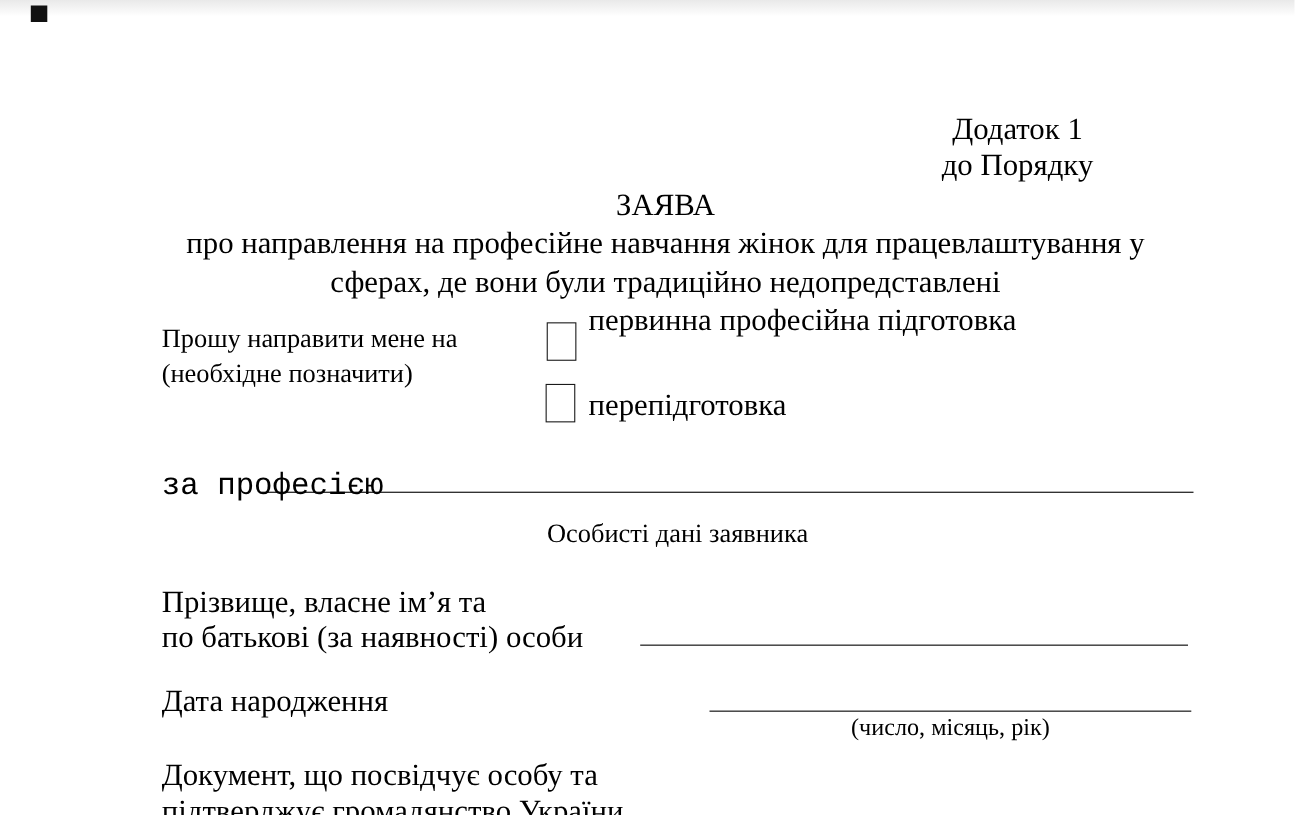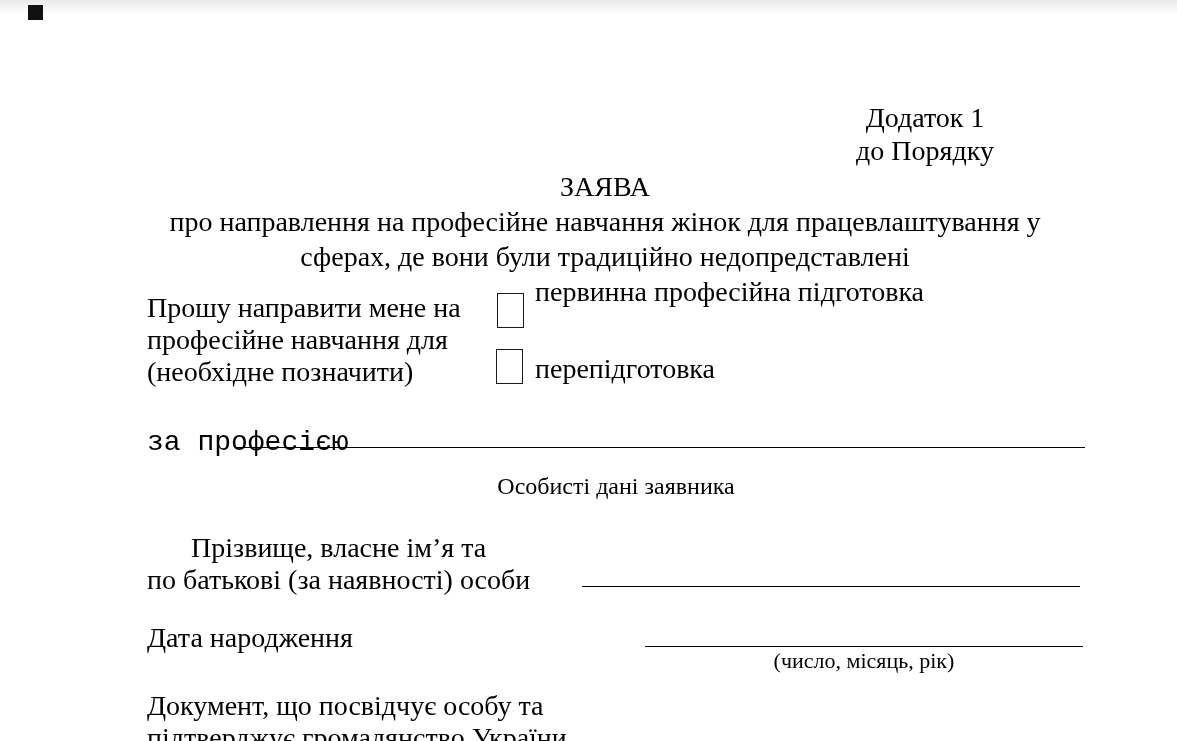--- a/index.html
+++ b/index.html
@@ -34,21 +34,21 @@
     text-align: center;
     font-size: 28px; line-height: 33px; margin-top: 19px;
   }
   #heading {
     left: 60px; top: 169px; width: 1090px;
     text-align: center;
     font-size: 28px; line-height: 35px;
   }
   #request-labels {
     left: 147px; top: 292px;
-    font-size: 28px; line-height: 32px;
+    font-size: 24px; line-height: 32px;
   }
   .checkbox {
     width: 27px; height: 35px;
     border: 1.5px solid #1a1a1a;
     box-sizing: border-box;
     background: #ffffff;
   }
   #checkbox-1 { left: 497px; top: 293px; }
   #checkbox-2 { left: 496px; top: 349px; }
   #option-label-1 { left: 535px; top: 276px; }
@@ -57,21 +57,21 @@
   .fill-line {
     height: 0;
     border-bottom: 1.5px solid #000000;
   }
   #profession-line { left: 237px; top: 447px; width: 848px; }
   #section-title {
     left: 147px; top: 470px; width: 938px;
     text-align: center;
     font-size: 24px; line-height: 32px;
   }
-  #name-label { left: 147px; top: 532px; text-align: center; }
+  #name-label { left: 147px; top: 532px; }
   #name-line { left: 582px; top: 586px; width: 498px; }
   #birth-label { left: 147px; top: 622px; }
   #birth-line { left: 645px; top: 646px; width: 438px; }
   #birth-hint {
     left: 645px; top: 651px; width: 438px;
     text-align: center;
     font-size: 22px; line-height: 20px;
   }
   #document-label { left: 147px; top: 690px; }
 </style>
@@ -87,21 +87,20 @@
 </div>
 
 <div id="heading" class="abs">
   <div>ЗАЯВА</div>
   <div>про направлення на професійне навчання жінок для працевлаштування у</div>
   <div>сферах, де вони були традиційно недопредставлені</div>
 </div>
 
 <div id="request-labels" class="abs">
   <div>Прошу направити мене на</div>
-  <div>професійне навчання для</div>
   <div>(необхідне позначити)</div>
 </div>
 
 <div id="checkbox-1" class="abs checkbox"></div>
 <div id="option-label-1" class="abs txt">первинна професійна підготовка</div>
 
 <div id="checkbox-2" class="abs checkbox"></div>
 <div id="option-label-2" class="abs txt">перепідготовка</div>
 
 <div id="profession-label" class="abs txt">за професією</div>

